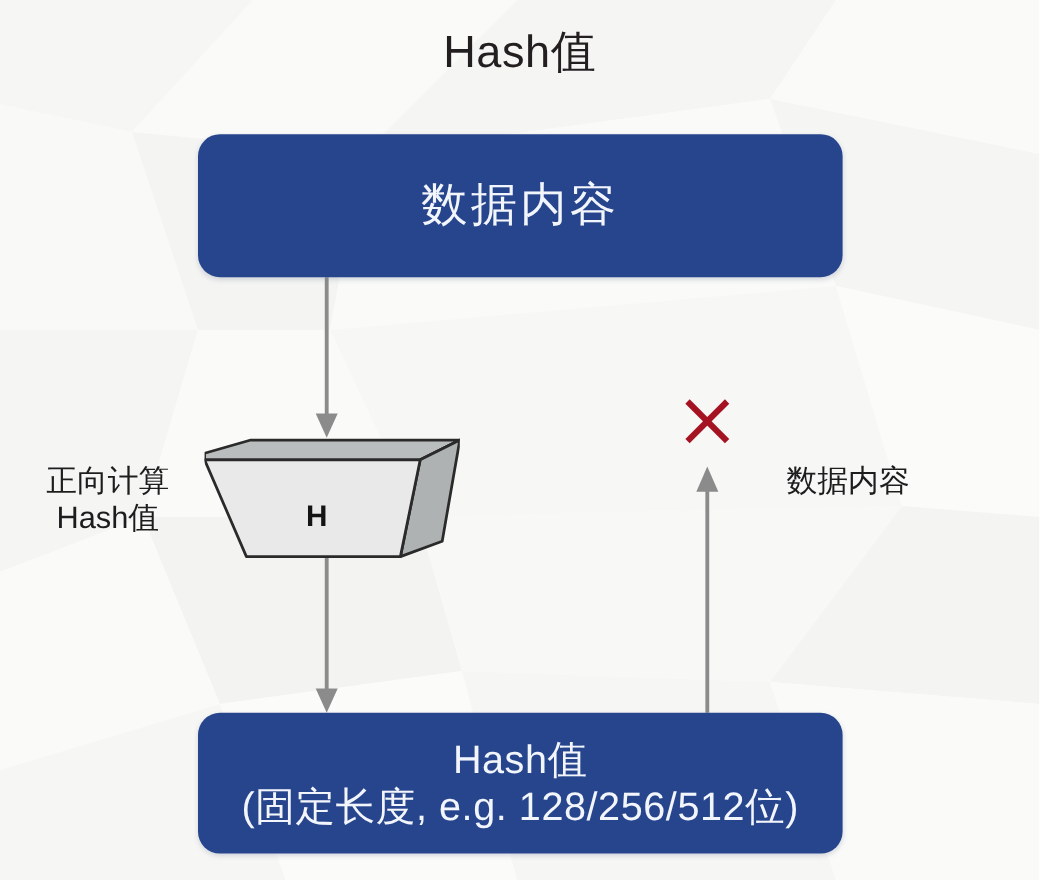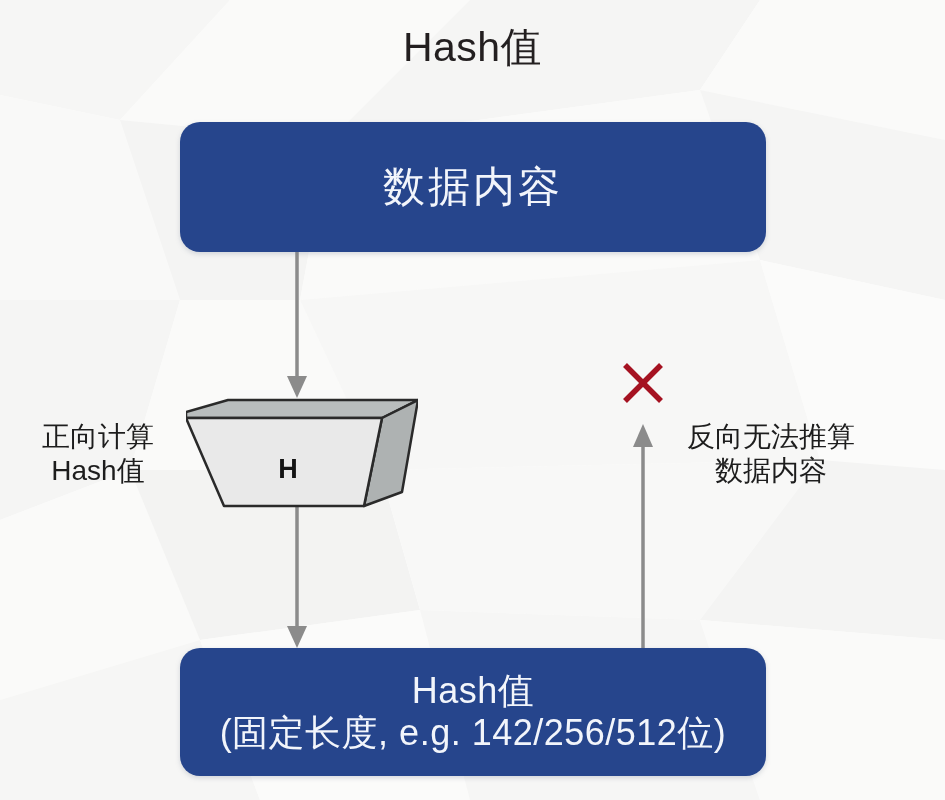--- a/index.html
+++ b/index.html
@@ -224,27 +224,26 @@
   <div id="funnel-letter">
     <span>H</span>
   </div>
 
   <div id="caption-forward" class="caption">
     <div>正向计算</div>
     <div>Hash值</div>
   </div>
 
   <div id="caption-reverse" class="caption">
-    <div>反向无法推算</div>
     <div>数据内容</div>
   </div>
 
   <svg id="red-x" viewBox="0 0 50 50" aria-hidden="true">
     <line x1="7" y1="7" x2="43" y2="43" stroke="#a51221" stroke-width="5.5" stroke-linecap="butt"></line>
     <line x1="43" y1="7" x2="7" y2="43" stroke="#a51221" stroke-width="5.5" stroke-linecap="butt"></line>
   </svg>
 
   <div id="box-hash" class="blue-box">
     <div class="line1">Hash值</div>
-    <div class="line2">(固定长度, e.g. 142/256/512位)</div>
+    <div class="line2">(固定长度, e.g. 128/256/512位)</div>
   </div>
 
 </div>
 
 </body></html>

